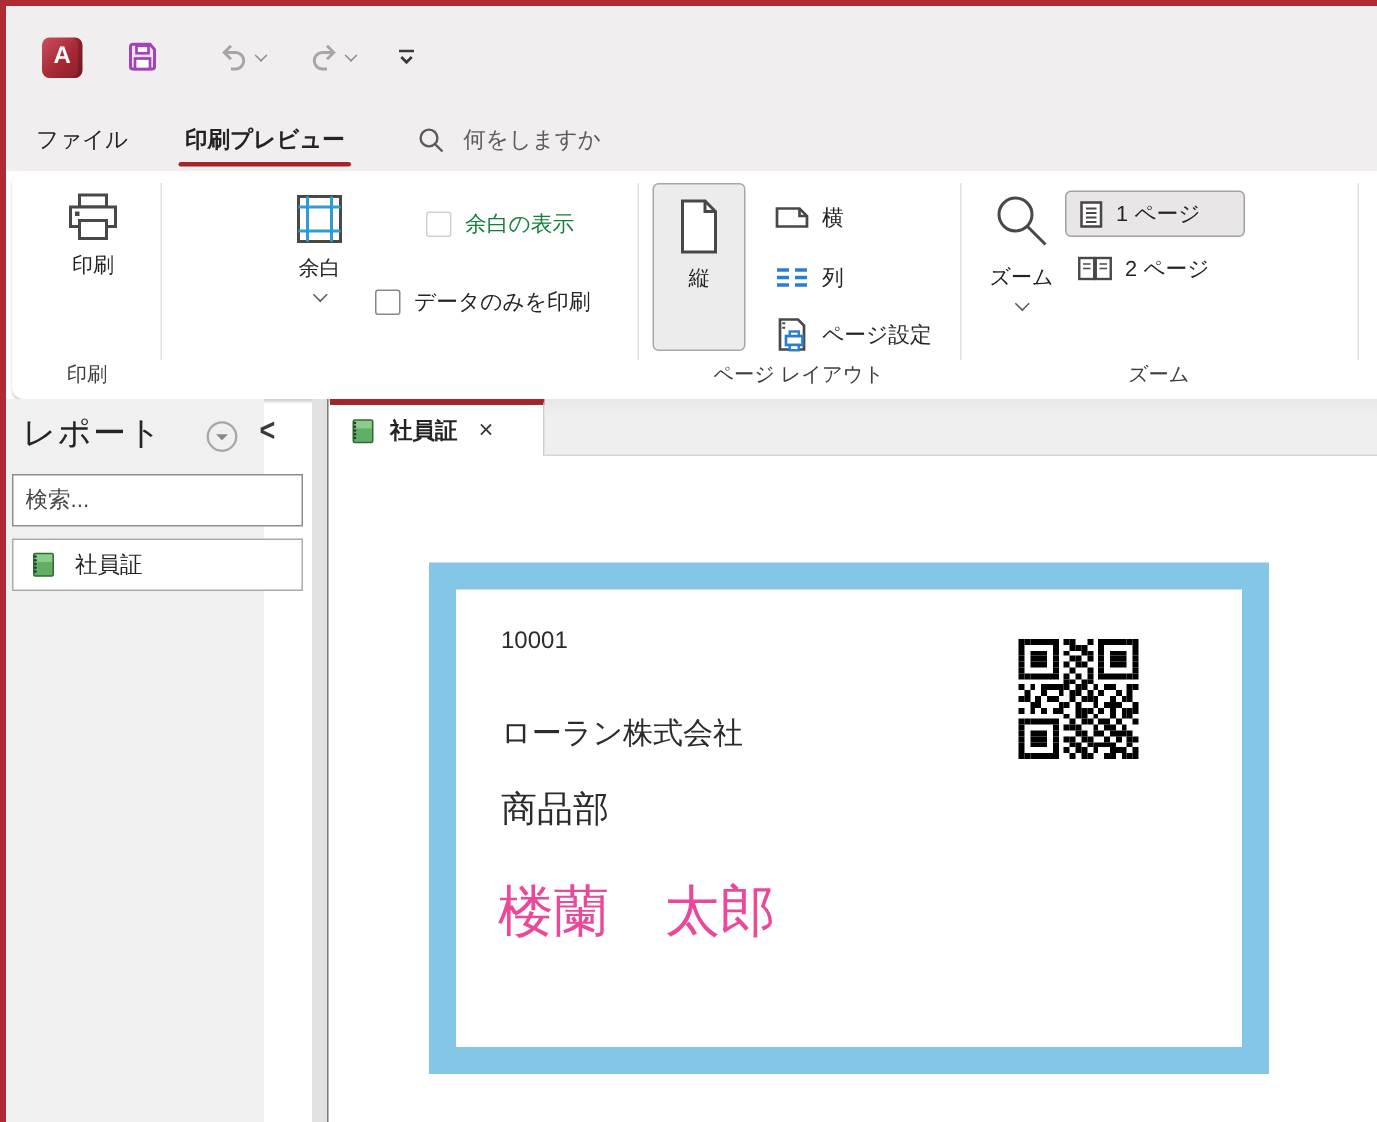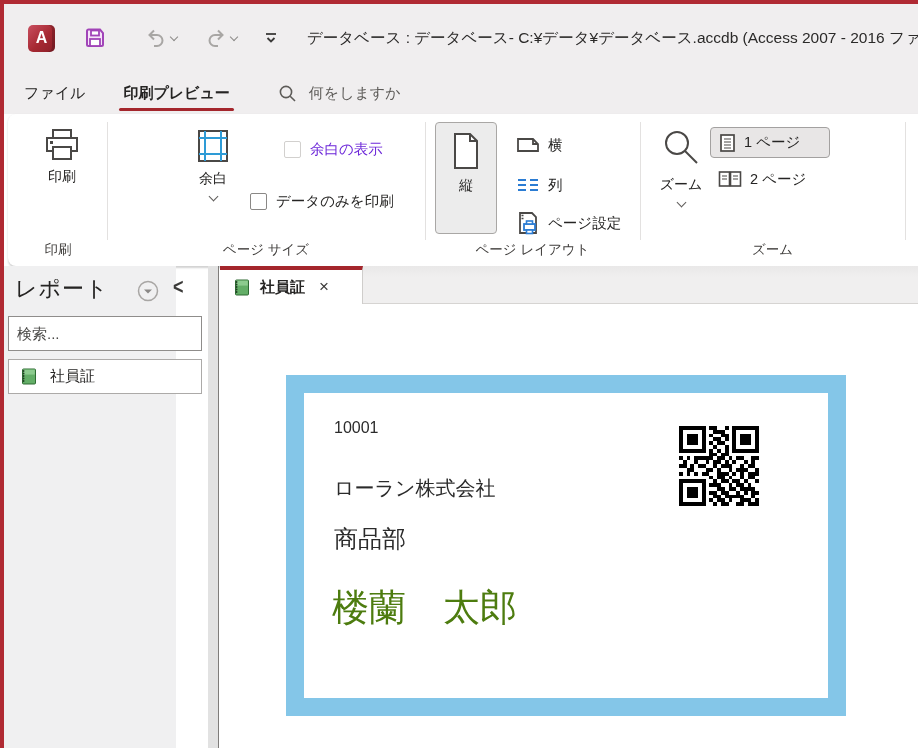--- a/index.html
+++ b/index.html
@@ -41,21 +41,21 @@
   .rdiv{position:absolute;top:8px;height:118px;width:1px;background:#E3E1E0;}
   .grp-label{position:absolute;bottom:7px;font-size:13.5px;color:#3f3d3b;text-align:center;white-space:nowrap;}
   .bigbtn{position:absolute;display:flex;flex-direction:column;align-items:center;border-radius:4px;padding-top:8px;gap:2px;}
   .bigbtn .blabel{font-size:14px;color:#252423;margin-top:4px;white-space:nowrap;}
   .bigbtn.selected{background:#ECECEC;border:1px solid #A9A7A5;}
   .chev-d{width:7px;height:7px;border-right:1.5px solid #5f5d5b;border-bottom:1.5px solid #5f5d5b;transform:rotate(45deg);margin-top:3px;}
   .smallbtn{position:absolute;display:flex;align-items:center;gap:8px;font-size:14.5px;color:#252423;padding:0 8px;border-radius:4px;white-space:nowrap;}
   .smallbtn.selected{background:#E8E6E6;border:1px solid #A3A1A0;}
   .cbrow{position:absolute;display:flex;align-items:center;gap:9px;font-size:14.5px;}
   .cbox{width:17px;height:17px;border:1.6px solid #8A8886;border-radius:2px;background:#fff;}
-  .cbrow.disabled{color:#6d28d9;padding-left:34px;}
+  .cbrow.disabled{color:#15803d;padding-left:34px;}
   .cbrow.disabled .cbox{border-color:#D2D0CE;}
 
   
   .sidebar{position:absolute;left:4px;top:266px;width:172px;height:482px;background:#F0F0F1;}
   .nav-title{position:absolute;left:11px;top:8px;font-size:22px;color:#252423;letter-spacing:1px;}
   .nav-circlechev{position:absolute;left:133px;top:14px;}
   .nav-collapse{position:absolute;left:169px;top:11px;font-size:18px;color:#3b3a39;font-weight:bold;transform:scaleY(1.2);}
   .nav-search{position:absolute;left:4px;top:50px;width:194px;height:35px;background:#fff;border:1px solid #8F8D8B;display:flex;align-items:center;}
   .nav-search input{flex:1;border:none;outline:none;font-size:15px;padding:0 6px 0 8px;font-family:inherit;color:#252423;background:transparent;}
   .nav-search input::placeholder{color:#4a4947;}
@@ -70,21 +70,21 @@
   .doctab{position:absolute;left:0;top:0;width:143px;height:38px;background:#fff;border-top:4px solid var(--accent);border-right:1px solid #CFCDCB;display:flex;align-items:center;gap:10px;padding-left:13px;}
   .doctab .dlabel{font-size:15px;font-weight:bold;}
   .doctab .close{font-size:17px;color:#3b3a39;margin-left:4px;}
   .docarea{position:absolute;left:0;top:38px;width:698px;height:444px;background:#fff;}
 
   
   .card{position:absolute;left:66px;top:71px;width:560px;height:341px;border:18px solid var(--cardborder);background:#fff;}
   .card .empid{position:absolute;left:30px;top:26px;font-size:16px;color:#2b2b2b;}
   .card .company{position:absolute;left:30px;top:82px;font-size:20px;color:#2b2b2b;}
   .card .dept{position:absolute;left:30px;top:130px;font-size:24px;color:#2b2b2b;}
-  .card .pname{position:absolute;left:28px;top:190px;font-size:37px;color:#4d7c0f;}
+  .card .pname{position:absolute;left:28px;top:190px;font-size:37px;color:#ec4899;}
   .qr{position:absolute;left:375px;top:33px;width:80px;height:80px;display:grid;grid-template-columns:repeat(21,1fr);grid-template-rows:repeat(21,1fr);}
   .qr div{background:transparent;}
   .qr div.b{background:#000;}
 
   
   .repicon{display:inline-block;width:17px;height:17px;position:relative;flex:0 0 auto;}
 
   svg{display:block;}
 </style>
 </head>
@@ -125,21 +125,20 @@
     <span class="mini-chev"></span>
   </div>
   <div class="qat-btn qat-custom">
     <span>
       <svg width="16" height="14" viewBox="0 0 16 14">
           <path d="M3 3 H13" stroke="#3b3a39" stroke-width="1.8"></path>
           <path d="M4.5 7 L8 10.5 L11.5 7" fill="none" stroke="#3b3a39" stroke-width="1.8"></path>
         </svg>
     </span>
   </div>
-  <div class="win-title">データベース : データベース- C:¥データ¥データベース.accdb (Access 2007 - 2016 ファ</div>
 </div>
 
 <div class="tabrow">
   <div class="rtab file">
       <span>ファイル</span>
     </div>
   <div class="rtab active">
     <span>印刷プレビュー</span>
     <span class="underline"></span>
   </div>
@@ -181,21 +180,20 @@
     <span class="chev-d"></span>
   </div>
   <div class="cbrow disabled" style="left:242px;top:26px;">
     <span class="cbox"></span>
     <span>余白の表示</span>
   </div>
   <div class="cbrow" style="left:242px;top:78px;">
     <span class="cbox"></span>
     <span>データのみを印刷</span>
   </div>
-  <div class="grp-label" style="left:99px;width:318px;">ページ サイズ</div>
   <div class="rdiv" style="left:417px;"></div>
 
   <div class="bigbtn selected" style="left:427px;top:8px;width:62px;height:112px;">
     <span>
       <svg width="34" height="40" viewBox="0 0 34 40">
           <path d="M6 3 H21 L28 10 V37 H6 Z" fill="#fff" stroke="#4a4846" stroke-width="2"></path>
           <path d="M21 3 V10 H28" fill="none" stroke="#4a4846" stroke-width="2"></path>
         </svg>
     </span>
     <span class="blabel">縦</span>

